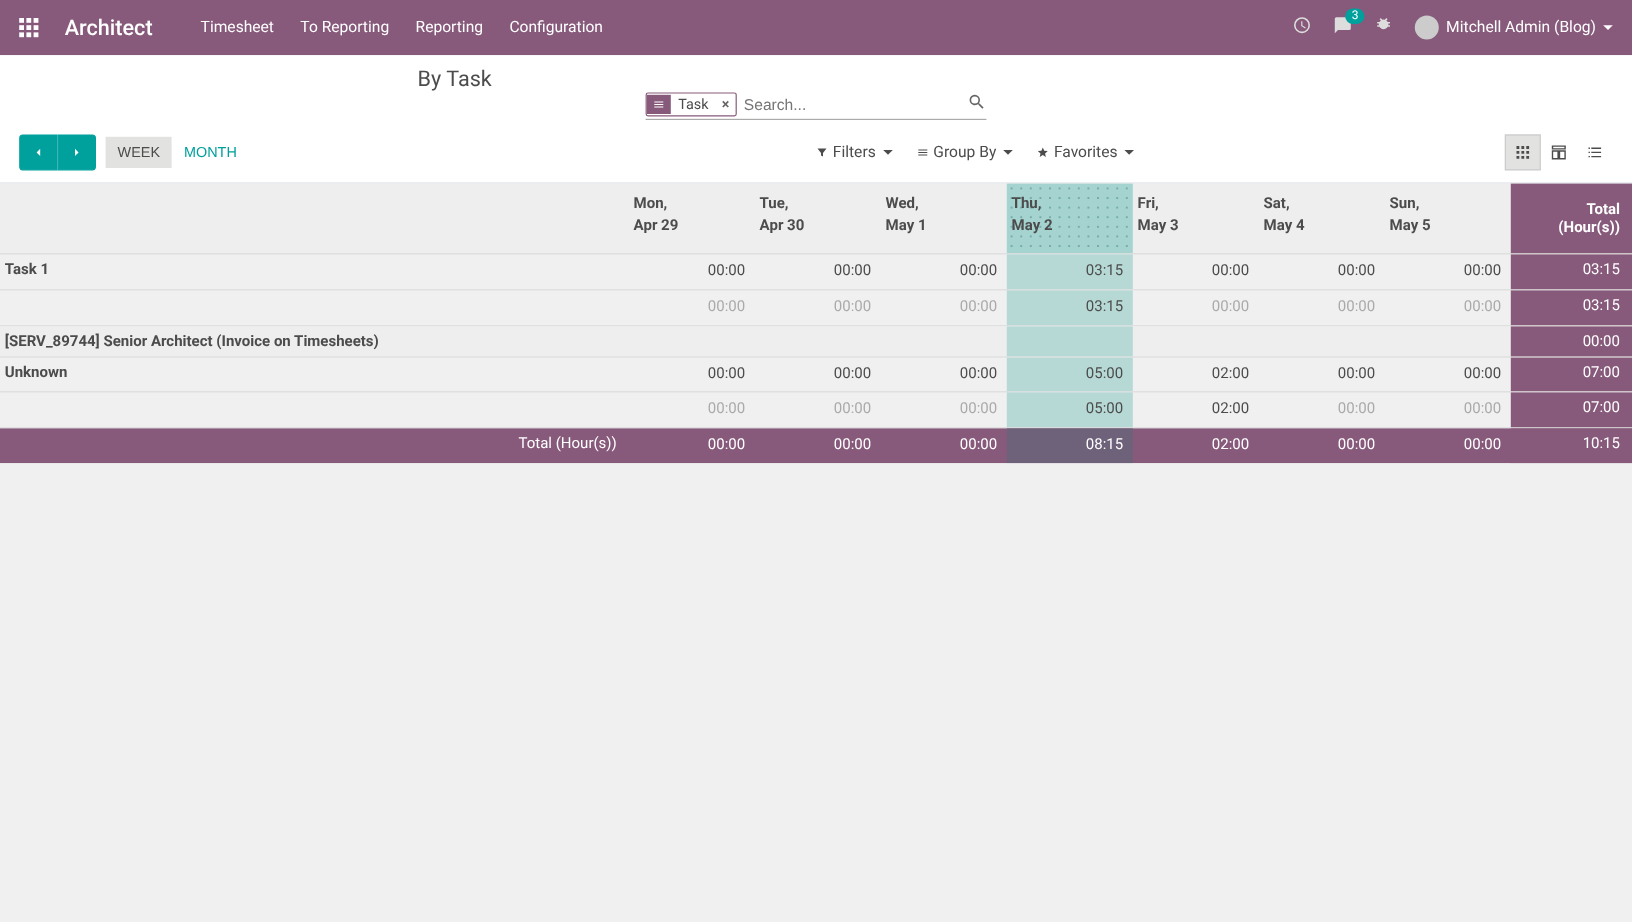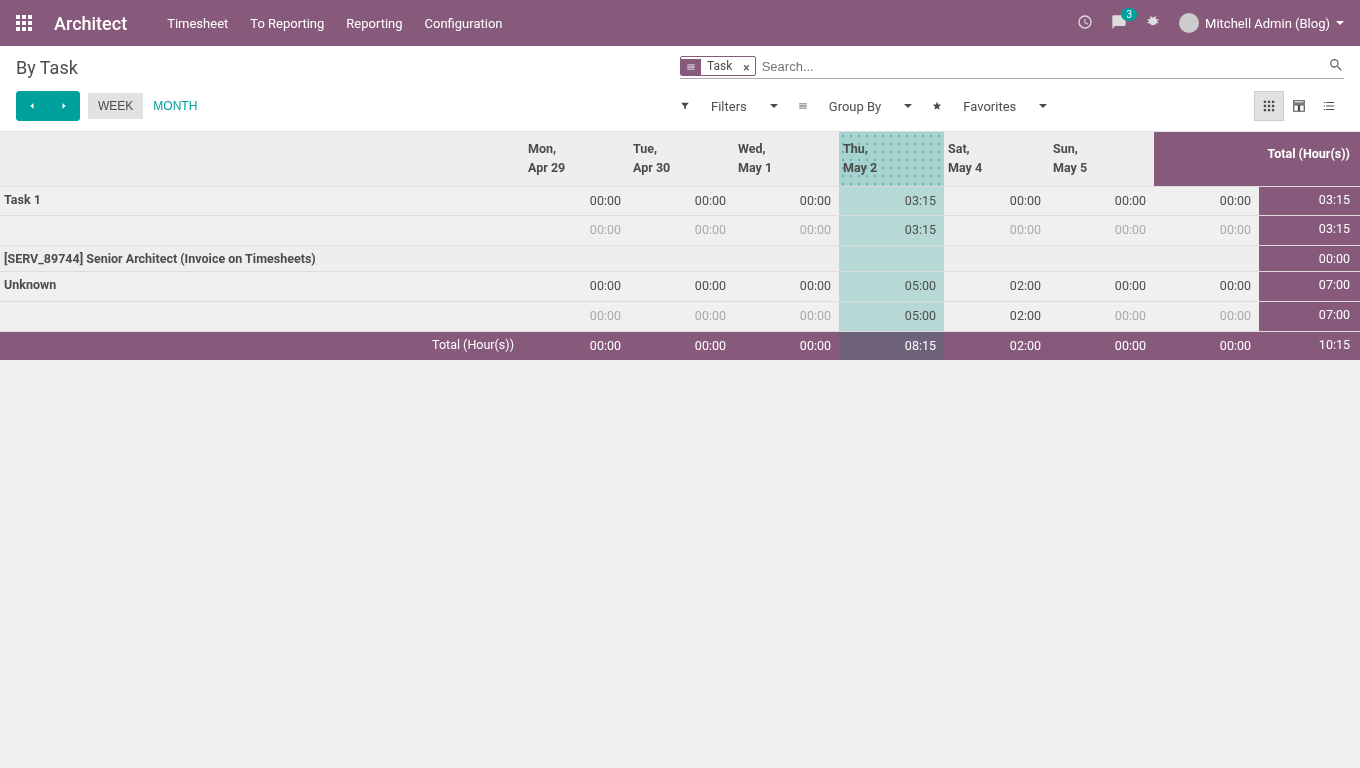--- a/index.html
+++ b/index.html
@@ -16,44 +16,44 @@
 .nav-right { display: flex; align-items: center; gap: 18px; }
 .nav-right svg { width: 16px; height: 16px; fill: #ddd; cursor: pointer; }
 .chat { position: relative; }
 .chat .badge { position: absolute; top: -6px; right: -10px; background: #00a09d; color: #fff; font-size: 10px; padding: 1px 5px; border-radius: 8px; }
 .user { display: flex; align-items: center; gap: 6px; font-size: 13px; cursor: pointer; }
 .avatar { width: 20px; height: 20px; border-radius: 50%; background: #ccc; display: inline-block; }
 .caret { width: 0; height: 0; border-left: 4px solid transparent; border-right: 4px solid transparent; border-top: 4px solid #fff; }
 
 
 .cp { background: #fff; border-bottom: 1px solid #dee2e6; }
-.cp-row1 { display: flex; align-items: center; padding: 10px 16px 6px; }
+.cp-row1 { display: flex; align-items: center; padding: 10px 16px 6px; flex-direction: column; }
 .title { font-size: 18px; color: #4c4c4c; width: 50%; }
 .search-wrap { flex: 1; display: flex; align-items: center; border-bottom: 1px solid #aaa; padding-bottom: 2px; }
-.facet { display: inline-flex; align-items: flex-end; border: 1px solid #875a7b; border-radius: 2px; overflow: hidden; margin-right: 4px; font-size: 12px; }
+.facet { display: inline-flex; align-items: center; border: 1px solid #875a7b; border-radius: 2px; overflow: hidden; margin-right: 4px; font-size: 12px; }
 .facet-icon { background: #875a7b; color: #fff; padding: 3px 5px; display: flex; align-items: center; }
 .facet-icon svg { width: 10px; height: 10px; fill: #fff; }
 .facet-label { padding: 2px 6px; color: #4c4c4c; }
 .facet-x { padding: 0 5px; cursor: pointer; color: #666; font-weight: bold; }
 .search-input { border: none; outline: none; flex: 1; font-size: 13px; padding: 2px; color: #555; }
 .search-icon { margin-left: 8px; cursor: pointer; }
 .search-icon svg { width: 16px; height: 16px; fill: #666; }
 
 .cp-row2 { display: flex; align-items: center; padding: 6px 16px 10px; }
 .left-ctrls { display: flex; align-items: center; gap: 0; width: 50%; }
 .navbtn { background: #00a09d; color: #fff; border: 1px solid #00a09d; width: 32px; height: 30px; display: flex; align-items: center; justify-content: center; cursor: pointer; }
 .navbtn:first-child { border-radius: 3px 0 0 3px; }
 .navbtn:nth-child(2) { border-radius: 0 3px 3px 0; margin-right: 8px; }
 .navbtn svg { width: 12px; height: 12px; fill: #fff; }
 .scale-btn { padding: 6px 10px; font-size: 12px; font-weight: 500; cursor: pointer; border: none; background: transparent; }
 .scale-btn.active { background: #e2e2e0; color: #4c4c4c; }
 .scale-btn.inactive { color: #00a09d; }
 
 .mid-ctrls { display: flex; align-items: center; gap: 20px; }
-.drop { color: #4c4c4c; font-size: 13px; cursor: pointer; display: flex; align-items: center; gap: 21px; }
+.drop { color: #4c4c4c; font-size: 13px; cursor: pointer; display: flex; align-items: center; gap: 4px; }
 .drop svg { width: 10px; height: 10px; fill: #4c4c4c; }
 .drop .caret2 { width: 0; height: 0; border-left: 4px solid transparent; border-right: 4px solid transparent; border-top: 4px solid #4c4c4c; margin-left: 2px; }
 .right-ctrls { margin-left: auto; display: flex; gap: 0; }
 .view-btn { width: 30px; height: 30px; display: flex; align-items: center; justify-content: center; cursor: pointer; border: 1px solid transparent; }
 .view-btn.active { background: #e2e2e0; border: 1px solid #ccc; }
 .view-btn svg { width: 14px; height: 14px; fill: #4c4c4c; }
 
 
 .grid { width: 100%; }
 .ghead { display: flex; background: #eee; border-bottom: 1px solid #ddd; }
@@ -199,20 +199,21 @@
   </div>
 </div>
 
 <div class="grid">
   <div class="ghead" id="ghead">
       <div class="col-label"></div>
       <div class="col-day">Mon,<br>Apr 29</div>
       <div class="col-day">Tue,<br>Apr 30</div>
       <div class="col-day">Wed,<br>May 1</div>
       <div class="col-day today">Thu,<br>May 2</div>
+      <div class="col-day">Fri,<br>May 3</div>
       <div class="col-day">Sat,<br>May 4</div>
       <div class="col-day">Sun,<br>May 5</div>
       <div class="col-total">Total (Hour(s))</div>
     </div>
   <div id="gbody">
       <div class="grow">
         <div class="col-label">Task 1</div>
         <div class="col-day">00:00</div>
         <div class="col-day">00:00</div>
         <div class="col-day">00:00</div>

